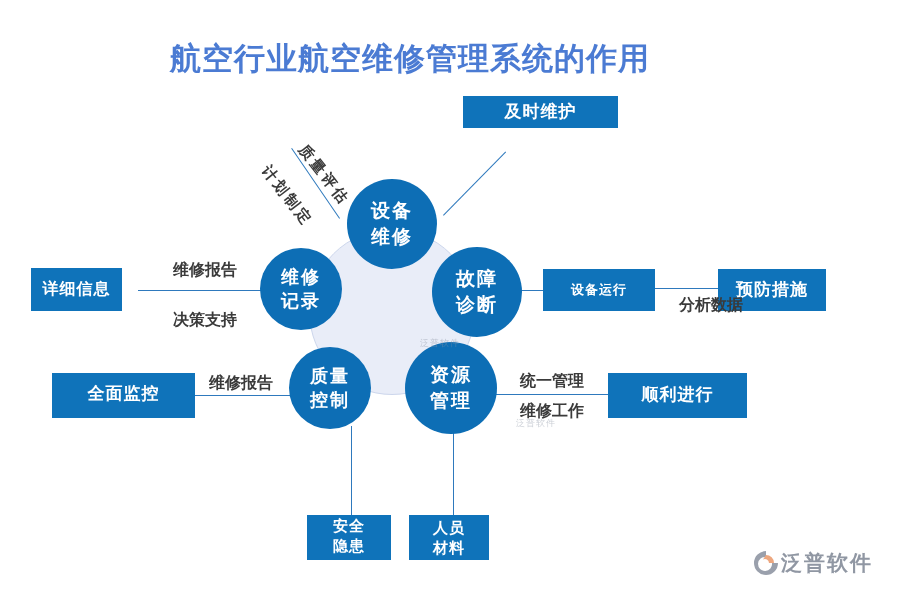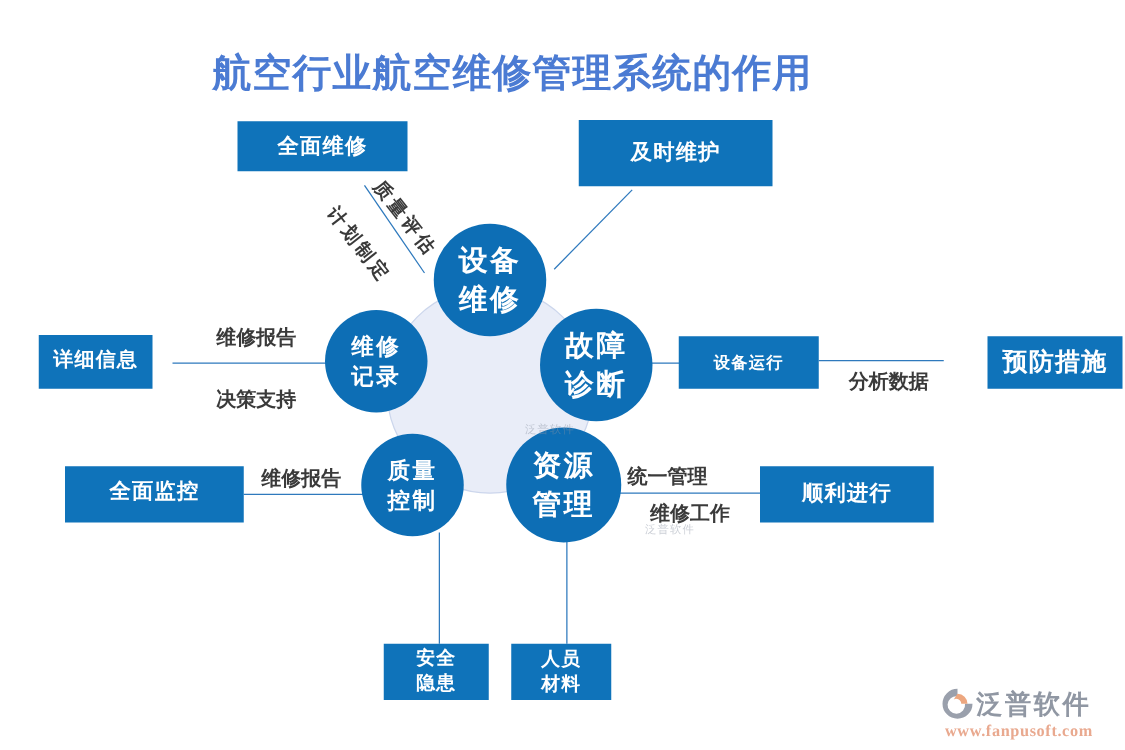--- a/index.html
+++ b/index.html
@@ -13,40 +13,40 @@
     letter-spacing:1px;text-align:center;white-space:nowrap;
   }
 
   .center-disc{
     position:absolute;left:309px;top:229px;width:164px;height:164px;
     border-radius:50%;background:#e9edf8;border:1px solid #ccd6ec;
   }
 
   .node{
     position:absolute;border-radius:50%;background:#0d6eb5;
-    color:#ffffff;font-weight:bold;font-size:23px;line-height:1.35;
+    color:#ffffff;font-weight:bold;font-size:19px;line-height:1.35;
     display:flex;align-items:center;justify-content:center;text-align:center;
     white-space:pre-line;letter-spacing:2px;
   }
   #node-equip{left:347px;top:179px;width:90px;height:90px;}
   #node-record{left:260px;top:248px;width:82px;height:82px;font-size:18px;}
   #node-fault{left:432px;top:247px;width:90px;height:90px;}
   #node-quality{left:289px;top:347px;width:82px;height:82px;font-size:18px;}
   #node-resource{left:405px;top:342px;width:92px;height:92px;}
 
   .bluebox{
     position:absolute;background:#0f73ba;color:#ffffff;font-weight:bold;
     display:flex;align-items:center;justify-content:center;text-align:center;
     font-size:17px;letter-spacing:1px;white-space:pre-line;line-height:1.3;
   }
   #box-quanmianweixiu{left:190px;top:97px;width:136px;height:40px;}
-  #box-jishiweihu{left:463px;top:96px;width:155px;height:53px;}
+  #box-jishiweihu{left:463px;top:96px;width:155px;height:32px;}
   #box-xiangxixinxi{left:31px;top:268px;width:91px;height:43px;font-size:16px;}
   #box-shebeiyunxing{left:543px;top:269px;width:112px;height:42px;font-size:13px;}
-  #box-yufangcuoshi{left:790px;top:269px;width:108px;height:42px;font-size:20px;}
+  #box-yufangcuoshi{left:718px;top:269px;width:108px;height:42px;font-size:17px;}
   #box-quanmianjiankong{left:52px;top:373px;width:143px;height:45px;font-family:Liberation Mono, monospace;}
   #box-shunlijinxing{left:608px;top:373px;width:139px;height:45px;}
   #box-anquanyinhuan{left:307px;top:515px;width:84px;height:45px;font-size:15px;font-family:Liberation Mono, monospace;}
   #box-renyuancailiao{left:409px;top:515px;width:80px;height:45px;font-size:15px;}
 
   .line{position:absolute;background:#2e79bd;}
   .line-h{height:1px;}
   .line-v{width:1px;}
   .line-diag{height:1px;transform-origin:0 0;}
   #ln-diag-left{left:292px;top:148px;width:85px;transform:rotate(55.6deg);}
@@ -63,21 +63,21 @@
     position:absolute;color:#3a3a3a;font-weight:bold;font-size:16px;
     font-family:"Liberation Serif",serif;white-space:nowrap;text-align:center;
   }
   .rot{transform:translate(-50%,-50%) rotate(52deg);letter-spacing:3px;font-size:15px;}
   #lb-jihua{left:287px;top:196px;}
   #lb-pinggu{left:324px;top:175px;}
   #lb-baogao{left:160px;top:260px;width:90px;}
   #lb-juece{left:160px;top:310px;width:90px;}
   #lb-fenxi{left:668px;top:295px;width:86px;}
   #lb-fuhe{left:198px;top:373px;width:86px;}
-  #lb-tongyi{left:491px;top:371px;width:86px;}
+  #lb-tongyi{left:509px;top:371px;width:86px;}
   #lb-weixiu{left:509px;top:401px;width:86px;}
 
   .faint-mark{
     position:absolute;font-size:9px;color:rgba(140,148,165,0.45);
     letter-spacing:1px;white-space:nowrap;
   }
   #faint-1{left:420px;top:337px;}
   #faint-2{left:516px;top:417px;}
 
   .brandmark{position:absolute;left:753px;top:549px;width:140px;height:44px;}
@@ -114,21 +114,20 @@
 维修</div>
   <div class="node" id="node-record">维修
 记录</div>
   <div class="node" id="node-fault">故障
 诊断</div>
   <div class="node" id="node-quality">质量
 控制</div>
   <div class="node" id="node-resource">资源
 管理</div>
 
-  <div class="bluebox" id="box-quanmianweixiu">全面维修</div>
   <div class="bluebox" id="box-jishiweihu">及时维护</div>
   <div class="bluebox" id="box-xiangxixinxi">详细信息</div>
   <div class="bluebox" id="box-shebeiyunxing">设备运行</div>
   <div class="bluebox" id="box-yufangcuoshi">预防措施</div>
   <div class="bluebox" id="box-quanmianjiankong">全面监控</div>
   <div class="bluebox" id="box-shunlijinxing">顺利进行</div>
   <div class="bluebox" id="box-anquanyinhuan">安全
 隐患</div>
   <div class="bluebox" id="box-renyuancailiao">人员
 材料</div>
@@ -148,16 +147,15 @@
   <div class="brandmark">
     <div class="brand-row">
       <span style="display:inline-block;width:26px;height:26px;">
         <svg width="26" height="26" viewBox="0 0 26 26">
           <path d="M13 1 A12 12 0 1 0 25 13 L19 13 A7 7 0 1 1 13 7 Z" fill="#9aa0ac"></path>
           <path d="M13 5 a8 8 0 0 1 8 8 l-5 0 a4 4 0 0 0 -6 -3.4 z" fill="#eda77f"></path>
         </svg>
       </span>
       <span class="brand-name">泛普软件</span>
     </div>
-    <div class="brand-url">www.fanpusoft.com</div>
   </div>
 
 </div>
 
 </body></html>

